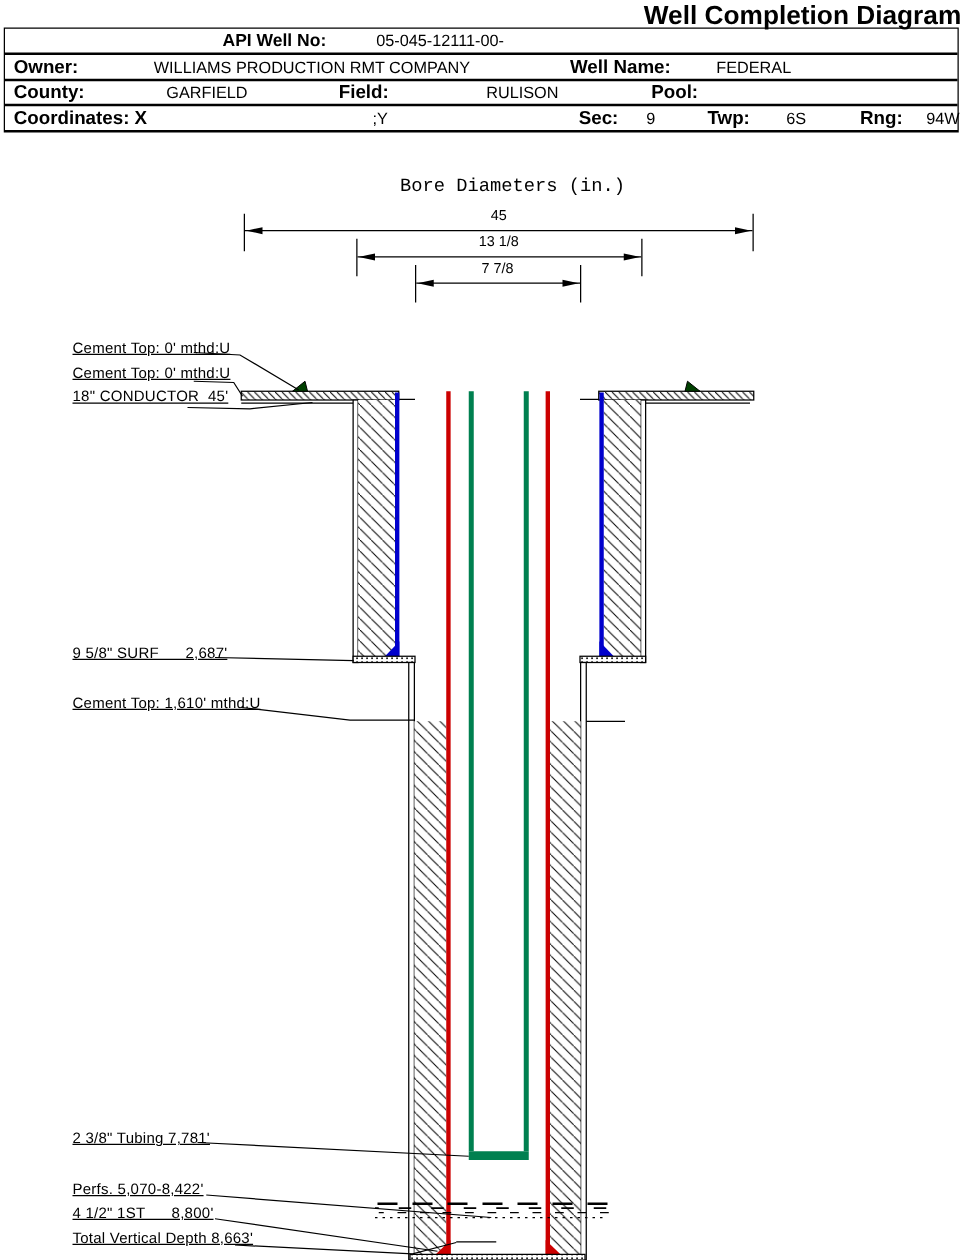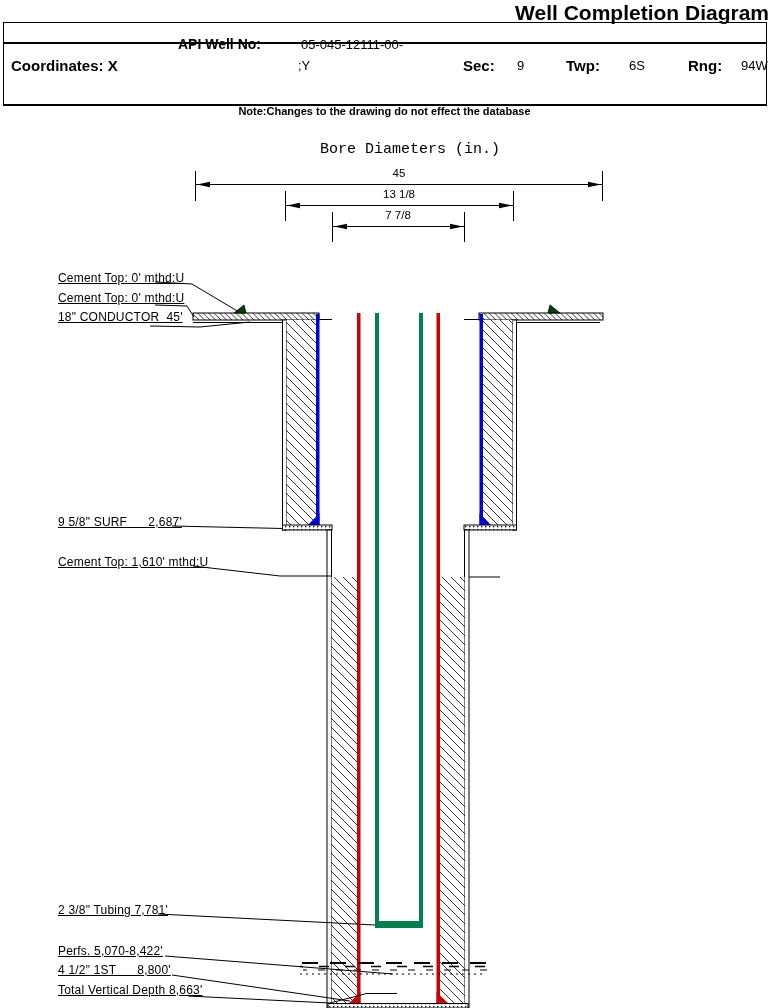--- a/index.html
+++ b/index.html
@@ -10,21 +10,21 @@
   .title{position:absolute;top:1px;left:0;width:769px;text-align:right;
          font-size:21px;font-weight:bold;}
   
   .tbl{position:absolute;left:3px;top:22px;width:762px;height:81px;
        border:1px solid #000;border-bottom:2px solid #000;}
   .row{position:relative;width:100%;}
   .r1{height:19px;border-bottom:2px solid #000;}
   .r2{height:19px;border-bottom:2px solid #000;}
   .r3{height:18px;border-bottom:2px solid #000;}
   .r4{height:21px;}
-  .cell{position:absolute;top:12px;white-space:nowrap;font-size:13px;line-height:19px;}
+  .cell{position:absolute;top:0;white-space:nowrap;font-size:13px;line-height:19px;}
   .lbl{font-weight:bold;font-size:15px;}
   .note{position:absolute;top:105px;left:0;width:769px;text-align:center;
         font-size:11px;font-weight:bold;}
   .bore-title{position:absolute;top:141px;left:410px;transform:translateX(-50%);
         font-size:15px;white-space:nowrap;font-family:Liberation Mono, monospace;}
   .dim-label{position:absolute;transform:translateX(-50%);font-size:11.5px;white-space:nowrap;}
   .anno{position:absolute;left:58px;font-size:12px;letter-spacing:.2px;
         white-space:pre;line-height:14px;text-decoration:underline;}
 </style>
 </head>
@@ -149,33 +149,46 @@
     </g>
   </svg>
 
   <div class="title layer" style="width:769px">Well Completion Diagram</div>
 
   <div class="tbl layer">
     <div class="row r1">
       <span class="cell lbl" style="left:174px;font-size:14px">API Well No:</span>
       <span class="cell" style="left:297px">05-045-12111-00-</span>
     </div>
+    <div class="row r2">
+      <span class="cell lbl" style="left:7px">Owner:</span>
+      <span class="cell" style="left:119px">WILLIAMS PRODUCTION RMT COMPANY</span>
+      <span class="cell lbl" style="left:452px">Well Name:</span>
+      <span class="cell" style="left:569px">FEDERAL</span>
+    </div>
+    <div class="row r3">
+      <span class="cell lbl" style="left:7px;line-height:18px">County:</span>
+      <span class="cell" style="left:129px;line-height:18px">GARFIELD</span>
+      <span class="cell lbl" style="left:267px;line-height:18px">Field:</span>
+      <span class="cell" style="left:385px;line-height:18px">RULISON</span>
+      <span class="cell lbl" style="left:517px;line-height:18px">Pool:</span>
+      <span class="cell" style="left:575px;line-height:18px"></span>
+    </div>
     <div class="row r4">
       <span class="cell lbl" style="left:7px">Coordinates: X</span>
       <span class="cell" style="left:294px">;Y</span>
       <span class="cell lbl" style="left:459px">Sec:</span>
       <span class="cell" style="left:513px">9</span>
       <span class="cell lbl" style="left:562px">Twp:</span>
       <span class="cell" style="left:625px">6S</span>
       <span class="cell lbl" style="left:684px">Rng:</span>
       <span class="cell" style="left:737px">94W</span>
     </div>
   </div>
 
-  <div class="note layer">Note:Changes to the drawing do not effect the database</div>
 
   <div class="bore-title layer">Bore Diameters (in.)</div>
 
   <div class="dim-label layer" style="left:399px;top:167px">45</div>
   <div class="dim-label layer" style="left:399px;top:188px">13 1/8</div>
   <div class="dim-label layer" style="left:398px;top:209px">7 7/8</div>
 
   <div class="anno layer" style="top:271px">Cement Top: 0' mthd:U</div>
   <div class="anno layer" style="top:291px">Cement Top: 0' mthd:U</div>
   <div class="anno layer" style="top:310px">18" CONDUCTOR  45'</div>

